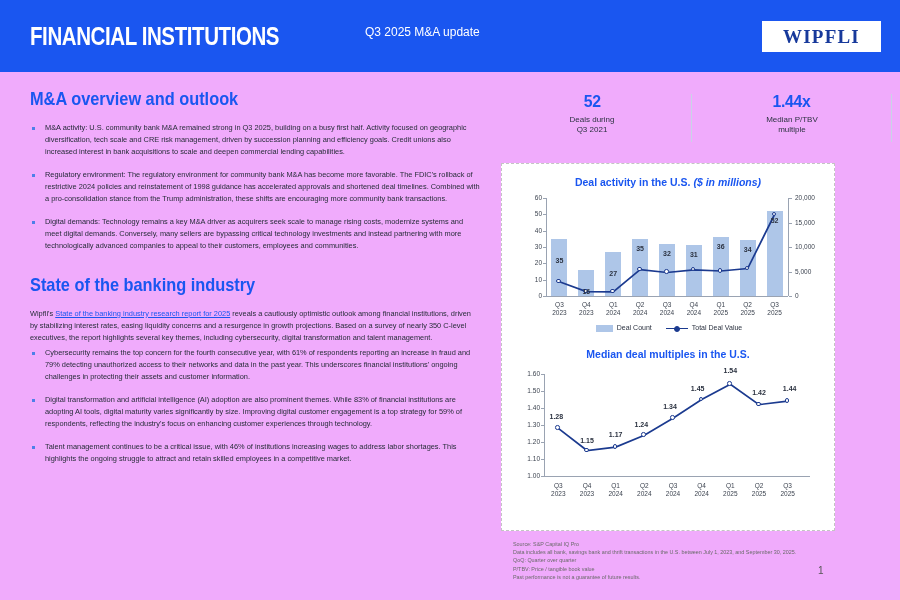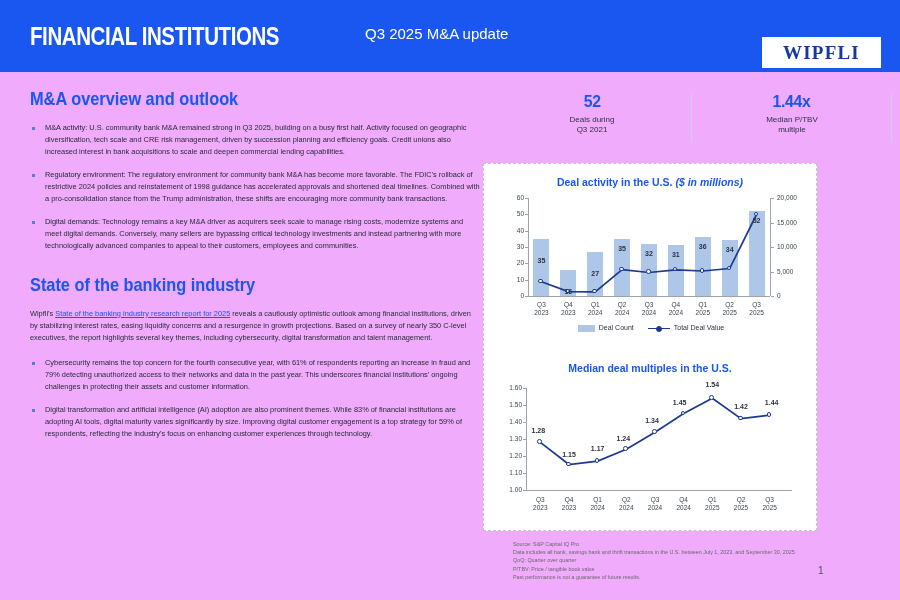--- a/index.html
+++ b/index.html
@@ -19,26 +19,26 @@
   .hdr-title {
     position:absolute; left:30px; top:22px;
     font-family:"Liberation Sans", sans-serif;
     font-weight:bold; font-size:25px; color:#ffffff;
     letter-spacing:-0.5px;
     transform: scaleX(0.82); transform-origin: left center;
     white-space:nowrap;
   }
   .hdr-sub {
     position:absolute; left:365px; top:25px;
-    font-size:15px; color:#ffffff; font-weight:400;
+    font-size:12px; color:#ffffff; font-weight:400;
     white-space:nowrap;
   }
   .logo-box {
     position:absolute; left:762px; top:21px; width:119px; height:31px;
-    background:#ffffff; display:flex; align-items:center; justify-content:center;margin-top:16px;
+    background:#ffffff; display:flex; align-items:center; justify-content:center;
   }
   .logo-text {
     font-family:"Liberation Serif", serif; font-weight:bold;
     font-size:19px; color:#17399b; letter-spacing:1.2px;
   }
 
   
   .left-col { position:absolute; left:30px; top:88px; width:450px; }
   .sec-head {
     font-family:"Liberation Sans", sans-serif;
@@ -50,21 +50,21 @@
   .bullets li {
     position:relative; padding-left:15px; margin-bottom:11px;
     font-size:7.4px; line-height:1.62; color:#262c38; text-align:left;
   }
   .bullets li:before {
     content:""; position:absolute; left:2px; top:5px;
     width:3px; height:3px; background:#4d7fe8;
   }
   .bullets li b { font-weight:normal; color:#1b2230; }
   .para {
-    font-size:7.4px; line-height:1.62; color:#262c38; margin-bottom:13px;
+    font-size:7.4px; line-height:1.62; color:#262c38; margin-bottom:3px;
   }
   .link { color:#1A56F0; text-decoration:underline; }
   .gap-top { margin-top:22px; }
 
   
   .kpi-row {
     position:absolute; left:492px; top:92px; width:400px; height:56px;
     display:flex; align-items:flex-start;
   }
   .kpi { flex:1; text-align:center; position:relative; padding:0 4px; }
@@ -79,21 +79,21 @@
   }
   .kpi-lbl { font-size:8px; color:#2b3240; line-height:1.35; margin-top:3px; }
   .kpi-arrow-wrap { display:flex; align-items:center; justify-content:center; gap:6px; }
   .tri-up {
     width:0; height:0; border-left:8px solid transparent;
     border-right:8px solid transparent; border-bottom:10px solid #1A56F0;
   }
 
   
   .chart-panel {
-    position:absolute; left:483px; top:163px; width:334px; height:368px;
+    position:absolute; left:501px; top:163px; width:334px; height:368px;
     border:1px dashed #c4c4c4; background:#fff;
   }
   .chart-title {
     font-weight:bold; font-size:10.5px; color:#1A56F0;
     text-align:center; margin-top:12px;
   }
   .chart-title i { font-style:italic; }
 
   .plot { position:relative; width:334px; }
 
@@ -166,20 +166,21 @@
         <li><b>M&amp;A activity:</b><span> U.S. community bank M&amp;A remained strong in Q3 2025, building on a busy first half. Activity focused on geographic diversification, tech scale and CRE risk management, driven by succession planning and efficiency goals. Credit unions also increased interest in bank acquisitions to scale and deepen commercial lending capabilities.</span></li>
         <li><b>Regulatory environment:</b><span> The regulatory environment for community bank M&amp;A has become more favorable. The FDIC's rollback of restrictive 2024 policies and reinstatement of 1998 guidance has accelerated approvals and shortened deal timelines. Combined with a pro-consolidation stance from the Trump administration, these shifts are encouraging more community bank transactions.</span></li>
         <li><b>Digital demands:</b><span> Technology remains a key M&amp;A driver as acquirers seek scale to manage rising costs, modernize systems and meet digital demands. Conversely, many sellers are bypassing critical technology investments and instead partnering with more technologically advanced companies to appeal to their customers, employees and communities.</span></li>
       </ul>
 
     <div class="sec-head gap-top">State of the banking industry</div>
     <div class="para" id="intro"><span>Wipfli's </span><a class="link" href="#">State of the banking industry research report for 2025</a><span> reveals a cautiously optimistic outlook among financial institutions, driven by stabilizing interest rates, easing liquidity concerns and a resurgence in growth projections. Based on a survey of nearly 350 C-level executives, the report highlights several key themes, including cybersecurity, digital transformation and talent management.</span></div>
     <ul class="bullets" id="bl2">
         <li><span>Cybersecurity remains the top concern for the fourth consecutive year, with 61% of respondents reporting an increase in fraud and 79% detecting unauthorized access to their networks and data in the past year. This underscores financial institutions' ongoing challenges in protecting their assets and customer information.</span></li>
         <li><span>Digital transformation and artificial intelligence (AI) adoption are also prominent themes. While 83% of financial institutions are adopting AI tools, digital maturity varies significantly by size. Improving digital customer engagement is a top strategy for 59% of respondents, reflecting the industry's focus on enhancing customer experiences through technology.</span></li>
+        <li><span>Talent management continues to be a critical issue, with 46% of institutions increasing wages to address labor shortages. This highlights the ongoing struggle to attract and retain skilled employees in a competitive market.</span></li>
       </ul>
   </div>
 
   <div class="kpi-row" id="kpirow">
       <div class="kpi div">
         <div class="kpi-arrow-wrap">
           <div class="kpi-val">52</div>
         </div>
         <div class="kpi-lbl">
           <div>Deals during</div>
@@ -295,21 +296,21 @@
         <div class="xcat" style="left:255.55555555555554px;top:113px;">
           <div>Q3</div>
           <div>2025</div>
         </div>
         <div class="legend" style="top:136px;left:0;">
           <span><span class="lg-swatch"></span><span>Deal Count</span></span>
           <span><span class="lg-line"></span><span>Total Deal Value</span></span>
         </div>
       </div>
 
-    <div class="chart-title" style="margin-top:26px;">Median deal multiples in the U.S.</div>
+    <div class="chart-title" style="margin-top:12px;">Median deal multiples in the U.S.</div>
     <div class="plot" id="chart2" style="height:165px;">
         <div class="axis-line" style="left:42px;top:14px;width:1px;height:102px;"></div>
         <div class="axis-line" style="left:42px;top:116px;width:266px;height:1px;"></div>
         <div class="ax-lab" style="left:14px;top:112px;width:24px;">1.00</div>
         <div class="tick" style="left:39px;top:116px;"></div>
         <div class="ax-lab" style="left:14px;top:94.99999999999999px;width:24px;">1.10</div>
         <div class="tick" style="left:39px;top:98.99999999999999px;"></div>
         <div class="ax-lab" style="left:14px;top:78.00000000000001px;width:24px;">1.20</div>
         <div class="tick" style="left:39px;top:82.00000000000001px;"></div>
         <div class="ax-lab" style="left:14px;top:61px;width:24px;">1.30</div>

